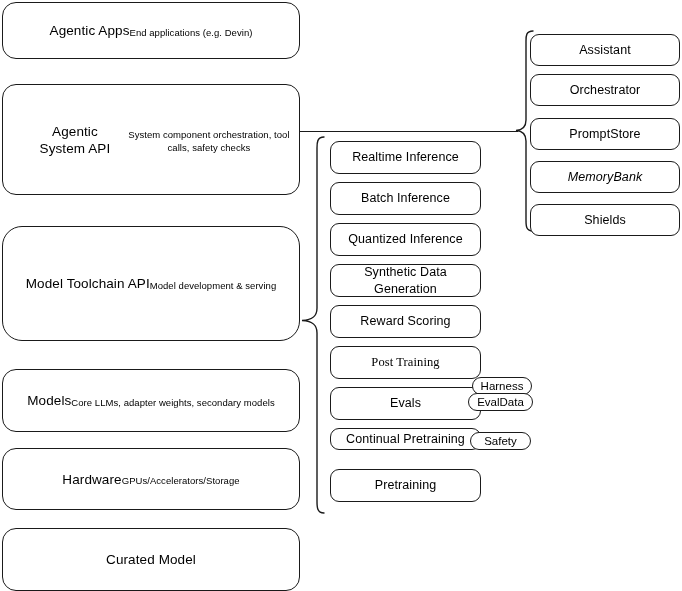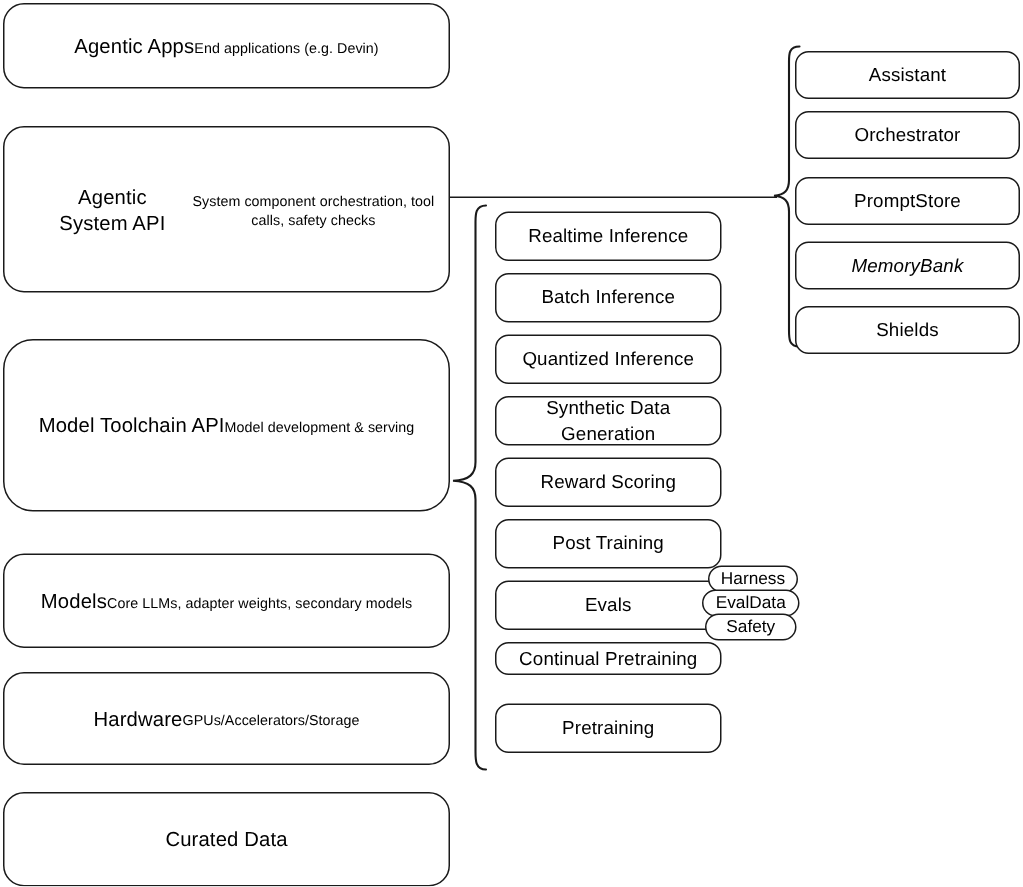--- a/index.html
+++ b/index.html
@@ -102,21 +102,21 @@
     <div class="title">Models</div>
     <div class="subtitle">Core LLMs, adapter weights, secondary models</div>
   </div>
 
   <div class="box layer-box" style="left:2px; top:448px; width:298px; height:62px;">
     <div class="title">Hardware</div>
     <div class="subtitle">GPUs/Accelerators/Storage</div>
   </div>
 
   <div class="box layer-box" style="left:2px; top:528px; width:298px; height:63px;">
-    <div class="title">Curated Data</div>
+    <div class="title">Curated Model</div>
   </div>
 
   <div class="connector-line" style="left:300px; top:130.5px; width:218px; height:1.3px;"></div>
 
   <div class="brace" style="left:300px; top:136px; width:26px; height:378px;">
     <svg width="26" height="378" viewBox="0 0 26 378" fill="none" xmlns="http://www.w3.org/2000/svg">
       <path d="M24 1 C17 1 17 7 17 12 L17 172 C17 180 13 184 2 184.5 C13 185 17 189 17 197 L17 365 C17 371 17 377 24 377" stroke="#1a1a1a" stroke-width="1.4" fill="none" stroke-linecap="round"></path>
     </svg>
   </div>
 
@@ -139,21 +139,21 @@
   </div>
 
   <div class="box item-box" style="left:330px; top:264px; width:151px; height:33px;">
     <div class="title">Synthetic Data Generation</div>
   </div>
 
   <div class="box item-box" style="left:330px; top:305px; width:151px; height:33px;">
     <div class="title">Reward Scoring</div>
   </div>
 
-  <div class="box item-box" style="left:330px; top:346px; width:151px; height:33px;">
+  <div class="box item-box" style="left:330px; top:346px; width:151px; height:33px;font-family:Liberation Serif, serif;">
     <div class="title">Post Training</div>
   </div>
 
   <div class="box item-box" style="left:330px; top:387px; width:151px; height:33px;">
     <div class="title">Evals</div>
   </div>
 
   <div class="box item-box" style="left:330px; top:428px; width:151px; height:22px;">
     <div class="title">Continual Pretraining</div>
   </div>
@@ -163,21 +163,21 @@
   </div>
 
   <div class="pill" style="left:472px; top:377px; width:60px; height:18px;">
     <span>Harness</span>
   </div>
 
   <div class="pill" style="left:468px; top:393px; width:65px; height:18px;">
     <span>EvalData</span>
   </div>
 
-  <div class="pill" style="left:470px; top:409px; width:61px; height:18px;">
+  <div class="pill" style="left:470px; top:432px; width:61px; height:18px;">
     <span>Safety</span>
   </div>
 
   <div class="box item-box" style="left:530px; top:34px; width:150px; height:32px;">
     <div class="title">Assistant</div>
   </div>
 
   <div class="box item-box" style="left:530px; top:74px; width:150px; height:32px;">
     <div class="title">Orchestrator</div>
   </div>

